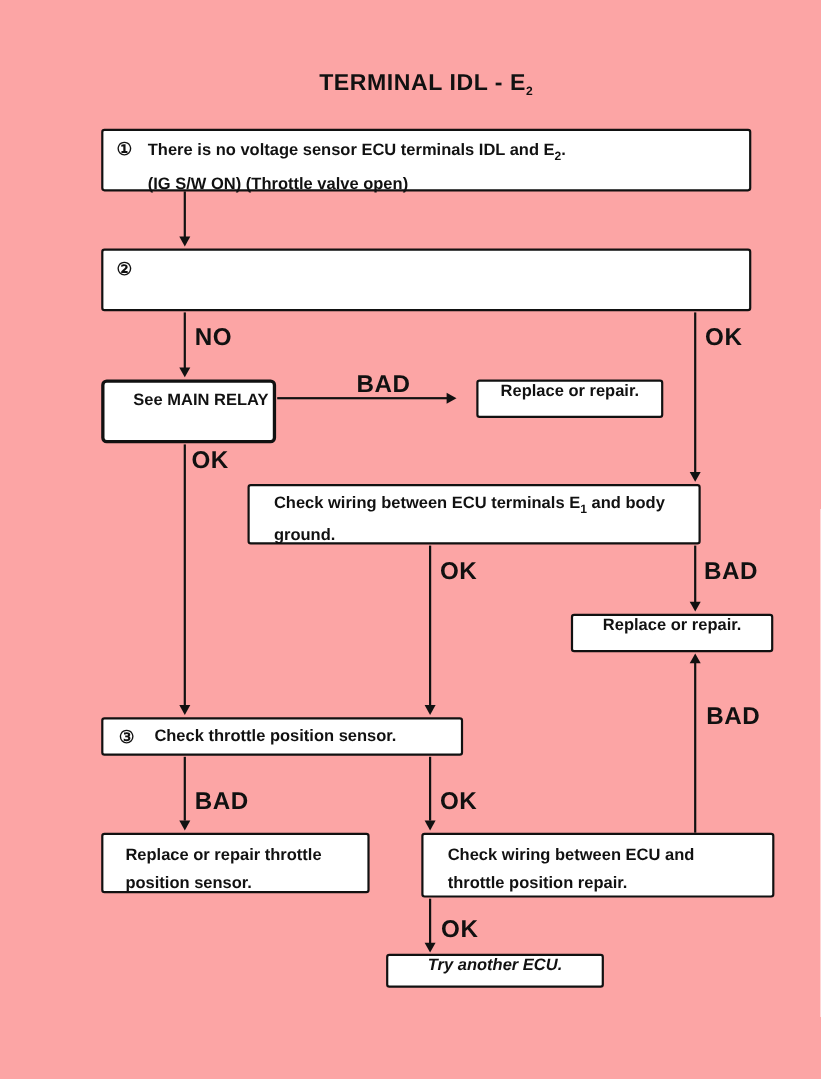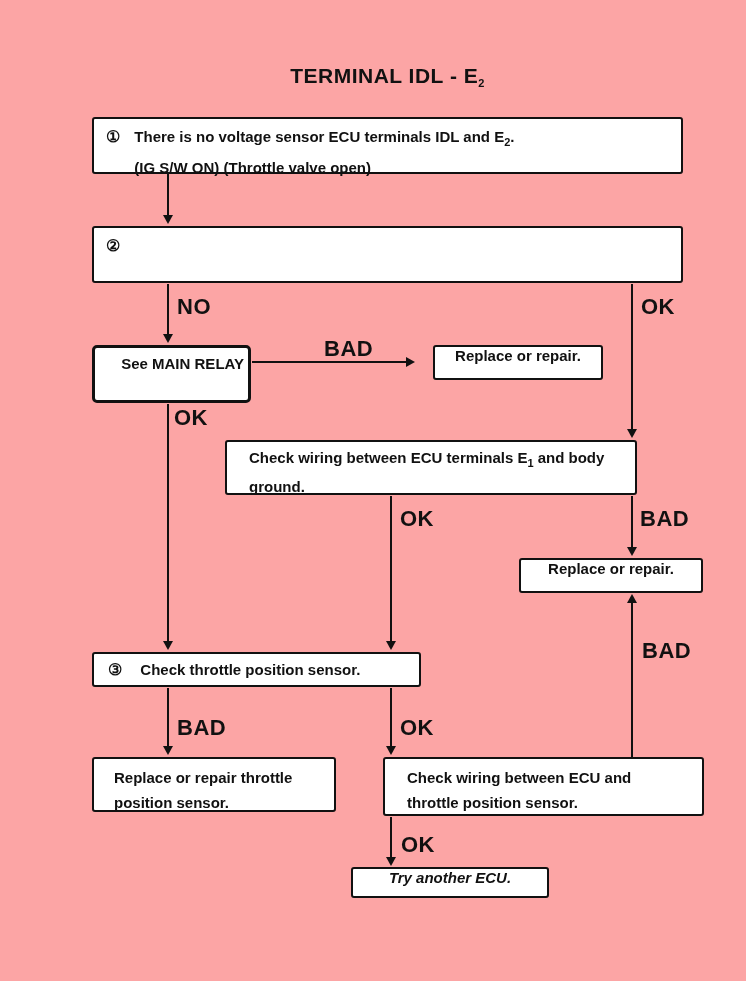--- a/index.html
+++ b/index.html
@@ -115,21 +115,21 @@
   <div class="arrD" style="left:386px; top:746px;"></div>
   <div class="elabel" style="left:400px; top:715px;">OK</div>
 
   <div class="box" style="left:92px; top:757px; width:244px; height:55px; padding:6px 18px 0 20px; line-height:25px;">
     <div>Replace or repair throttle</div>
     <div>position sensor.</div>
   </div>
 
   <div class="box" style="left:363px; top:757px; width:321px; height:59px; padding:6px 6px 0 22px; line-height:25px;margin-left:20px;">
     <div>Check wiring between ECU and</div>
-    <div>throttle position sensor.</div>
+    <div>throttle position repair.</div>
   </div>
 
   <div class="vline" style="left:390px; top:817px; height:41px;"></div>
   <div class="arrD" style="left:386px; top:857px;"></div>
   <div class="elabel" style="left:401px; top:832px;">OK</div>
 
   <div class="box center" style="left:335px; top:867px; width:198px; height:31px;font-style:italic;">
     <span>Try another ECU.</span>
   </div>
 

